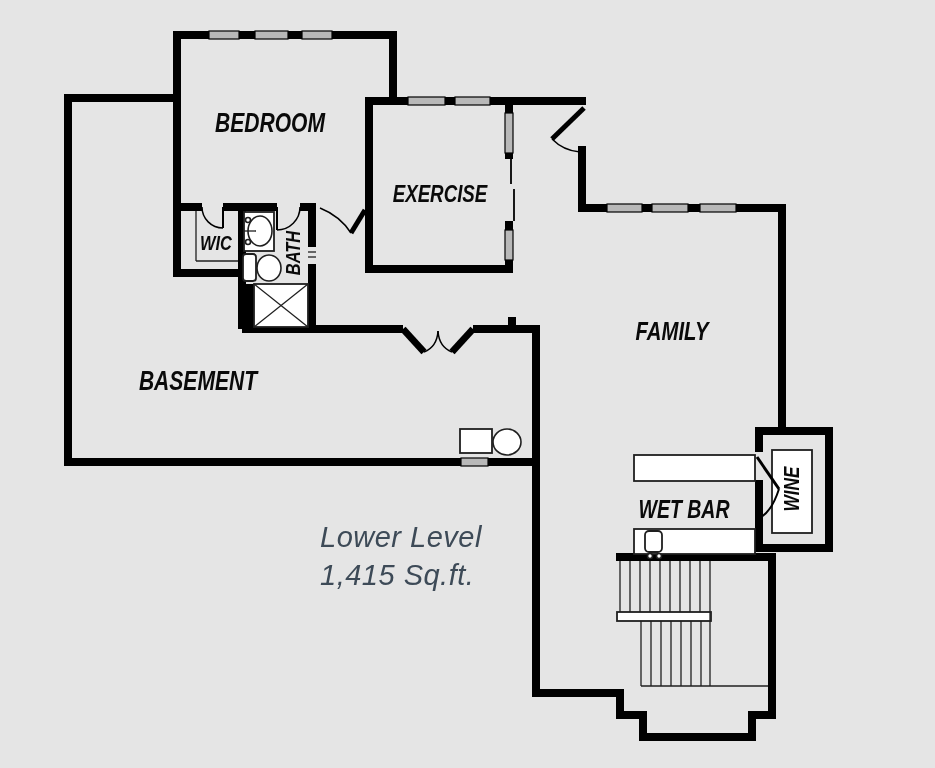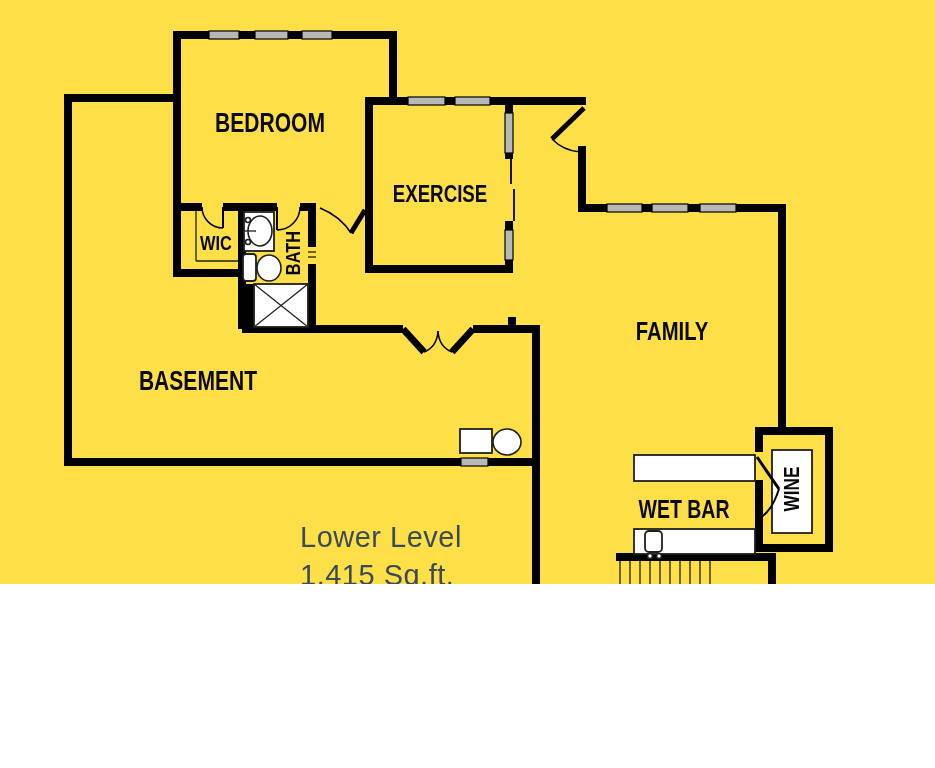--- a/index.html
+++ b/index.html
@@ -1,21 +1,21 @@
 <!DOCTYPE html>
 <html><head>
 <meta charset="utf-8">
 <style>
   html,body{margin:0;padding:0;background:#ffffff;}
-  #stage{position:relative;width:935px;height:584px;background:#fde047;overflow:hidden;
-         font-family:"Liberation Sans",sans-serif;}
+  #stage{position:relative;width:935px;height:768px;background:#e5e5e5;overflow:hidden;
+         font-family:"Liberation Sans",sans-serif;font-style:italic;}
   #plan-svg{position:absolute;left:0;top:0;}
   .room-label{position:absolute;font-weight:bold;color:#0a0a0a;white-space:nowrap;
               letter-spacing:0px;}
-  .caption{position:absolute;left:300px;top:518px;font-size:29px;line-height:38px;
+  .caption{position:absolute;left:320px;top:518px;font-size:29px;line-height:38px;
            font-weight:400;letter-spacing:0.5px;}
 </style>
 </head>
 <body>
 
 <div id="stage">
   <svg id="plan-svg" width="935" height="768" viewBox="0 0 935 768" xmlns="http://www.w3.org/2000/svg">
       <rect x="64" y="94" width="113" height="8" fill="#000000"></rect>
       <rect x="64" y="94" width="8" height="372" fill="#000000"></rect>
       <rect x="64" y="458" width="476" height="8" fill="#000000"></rect>

